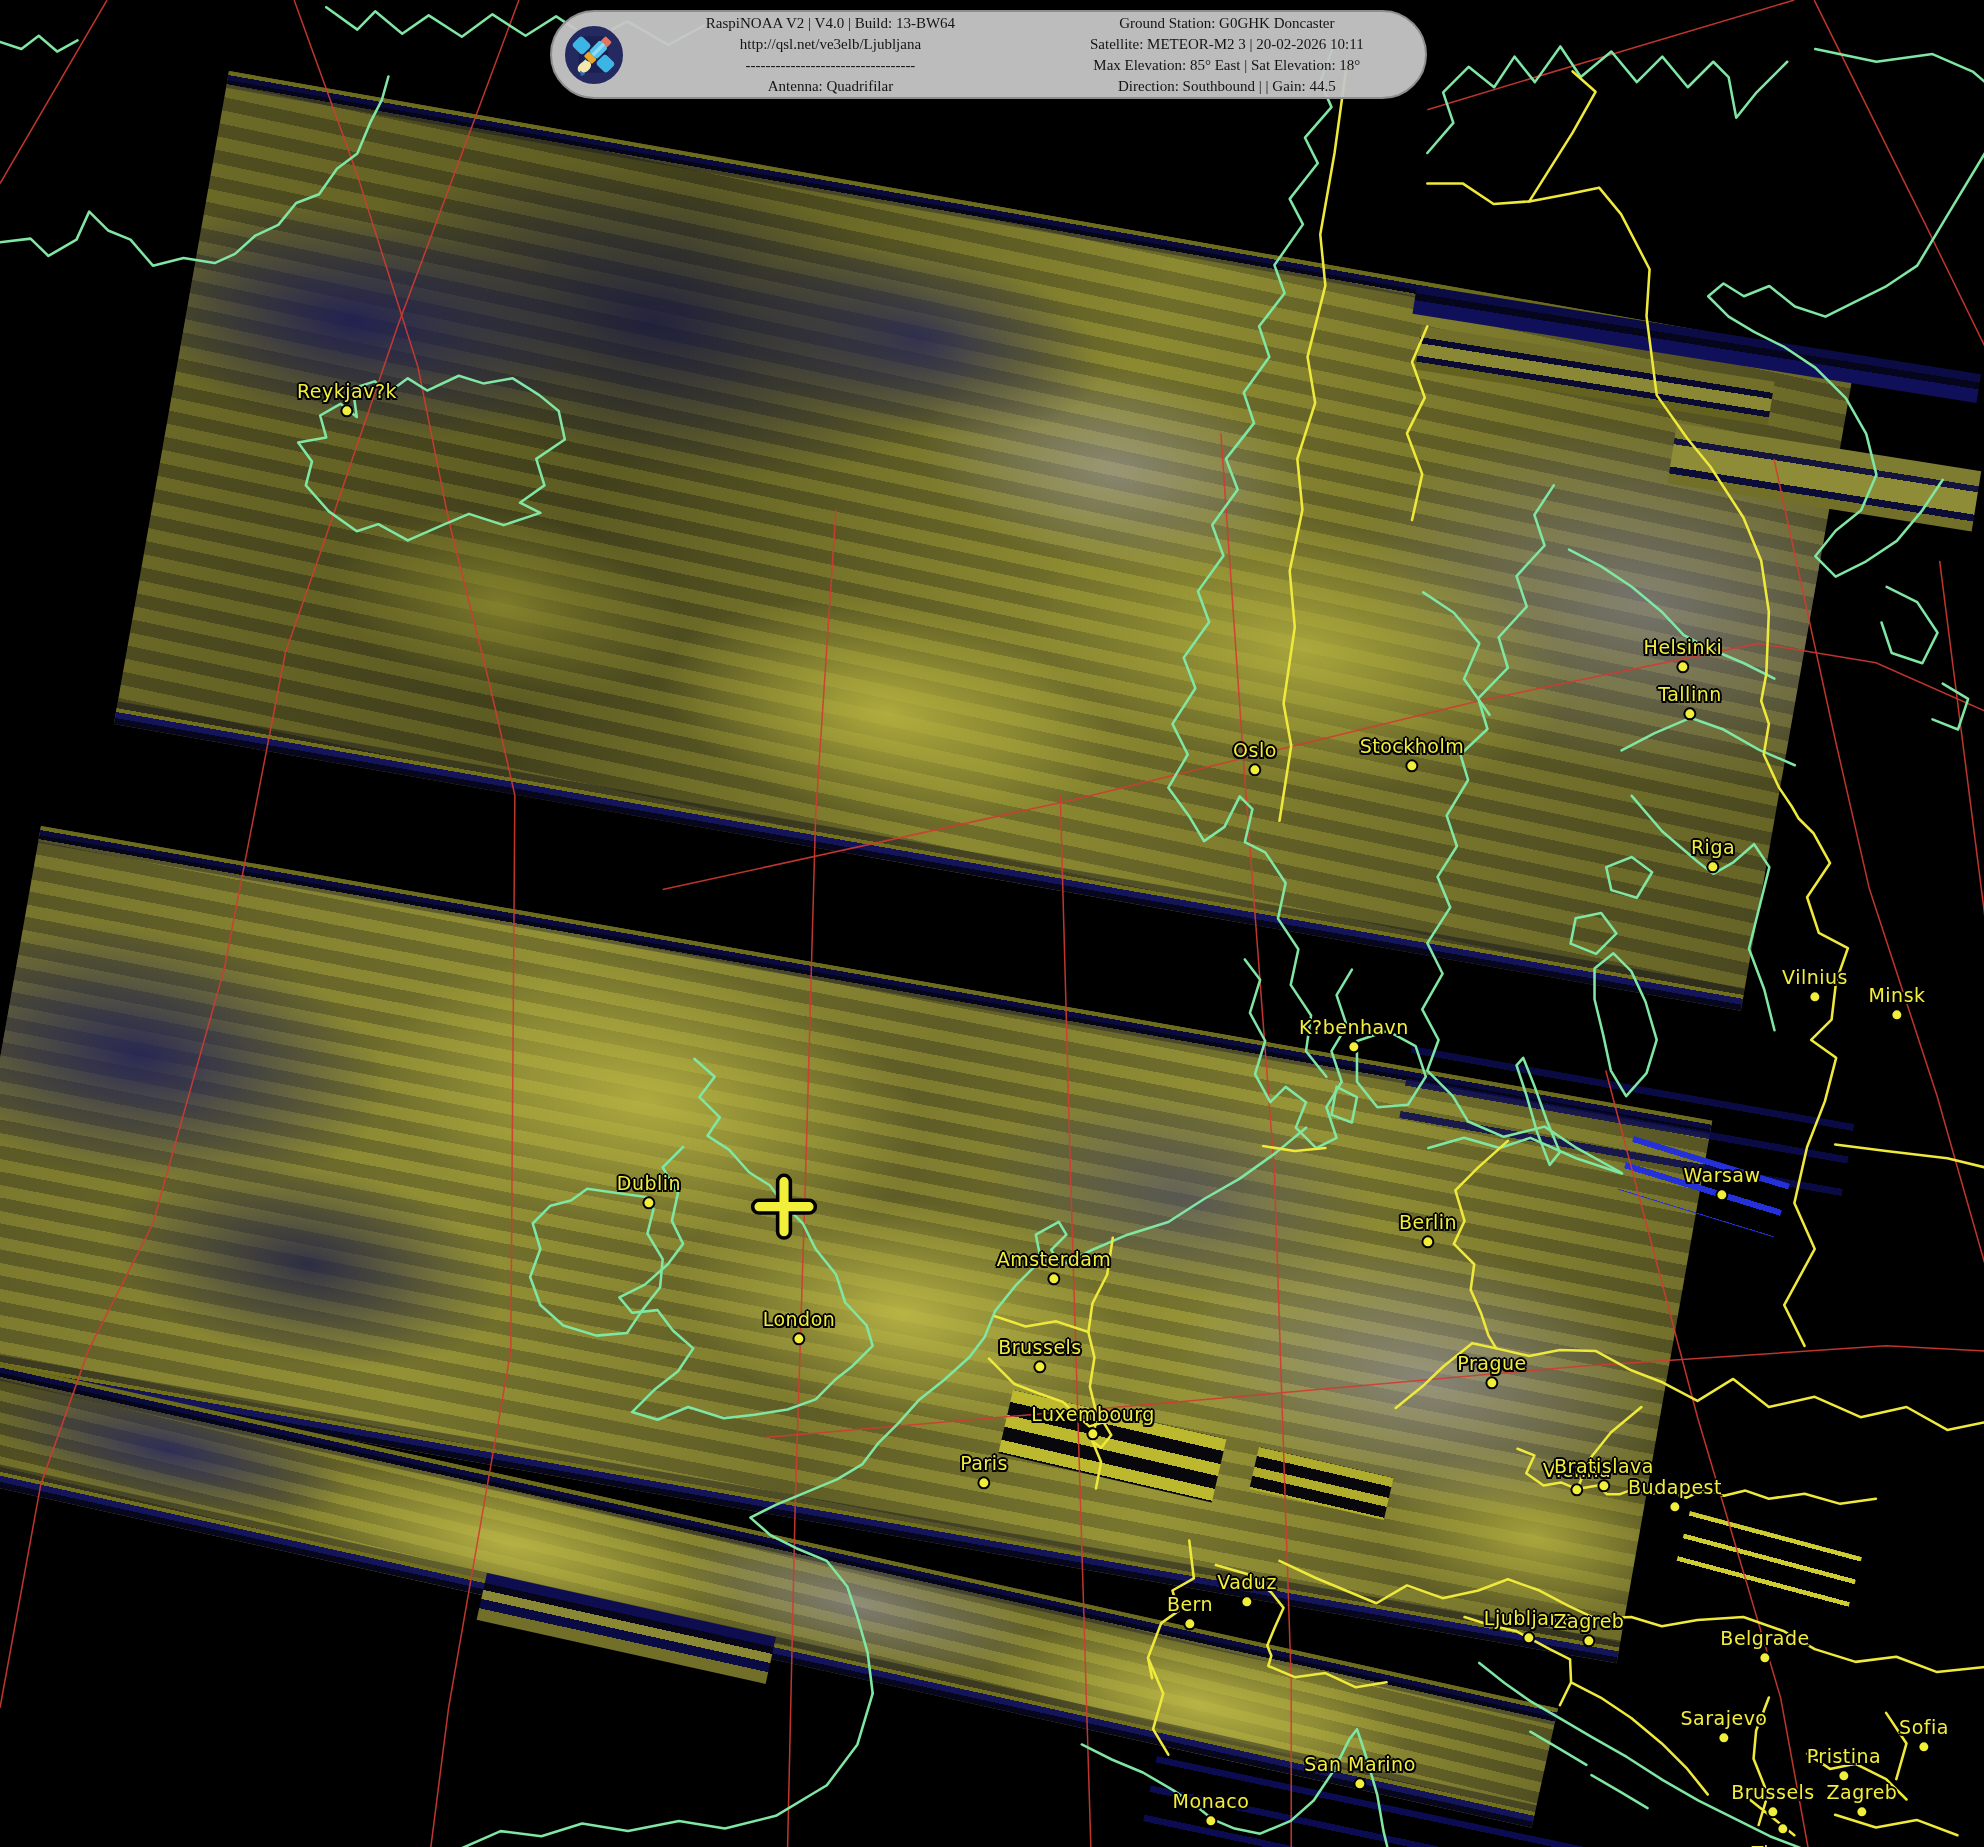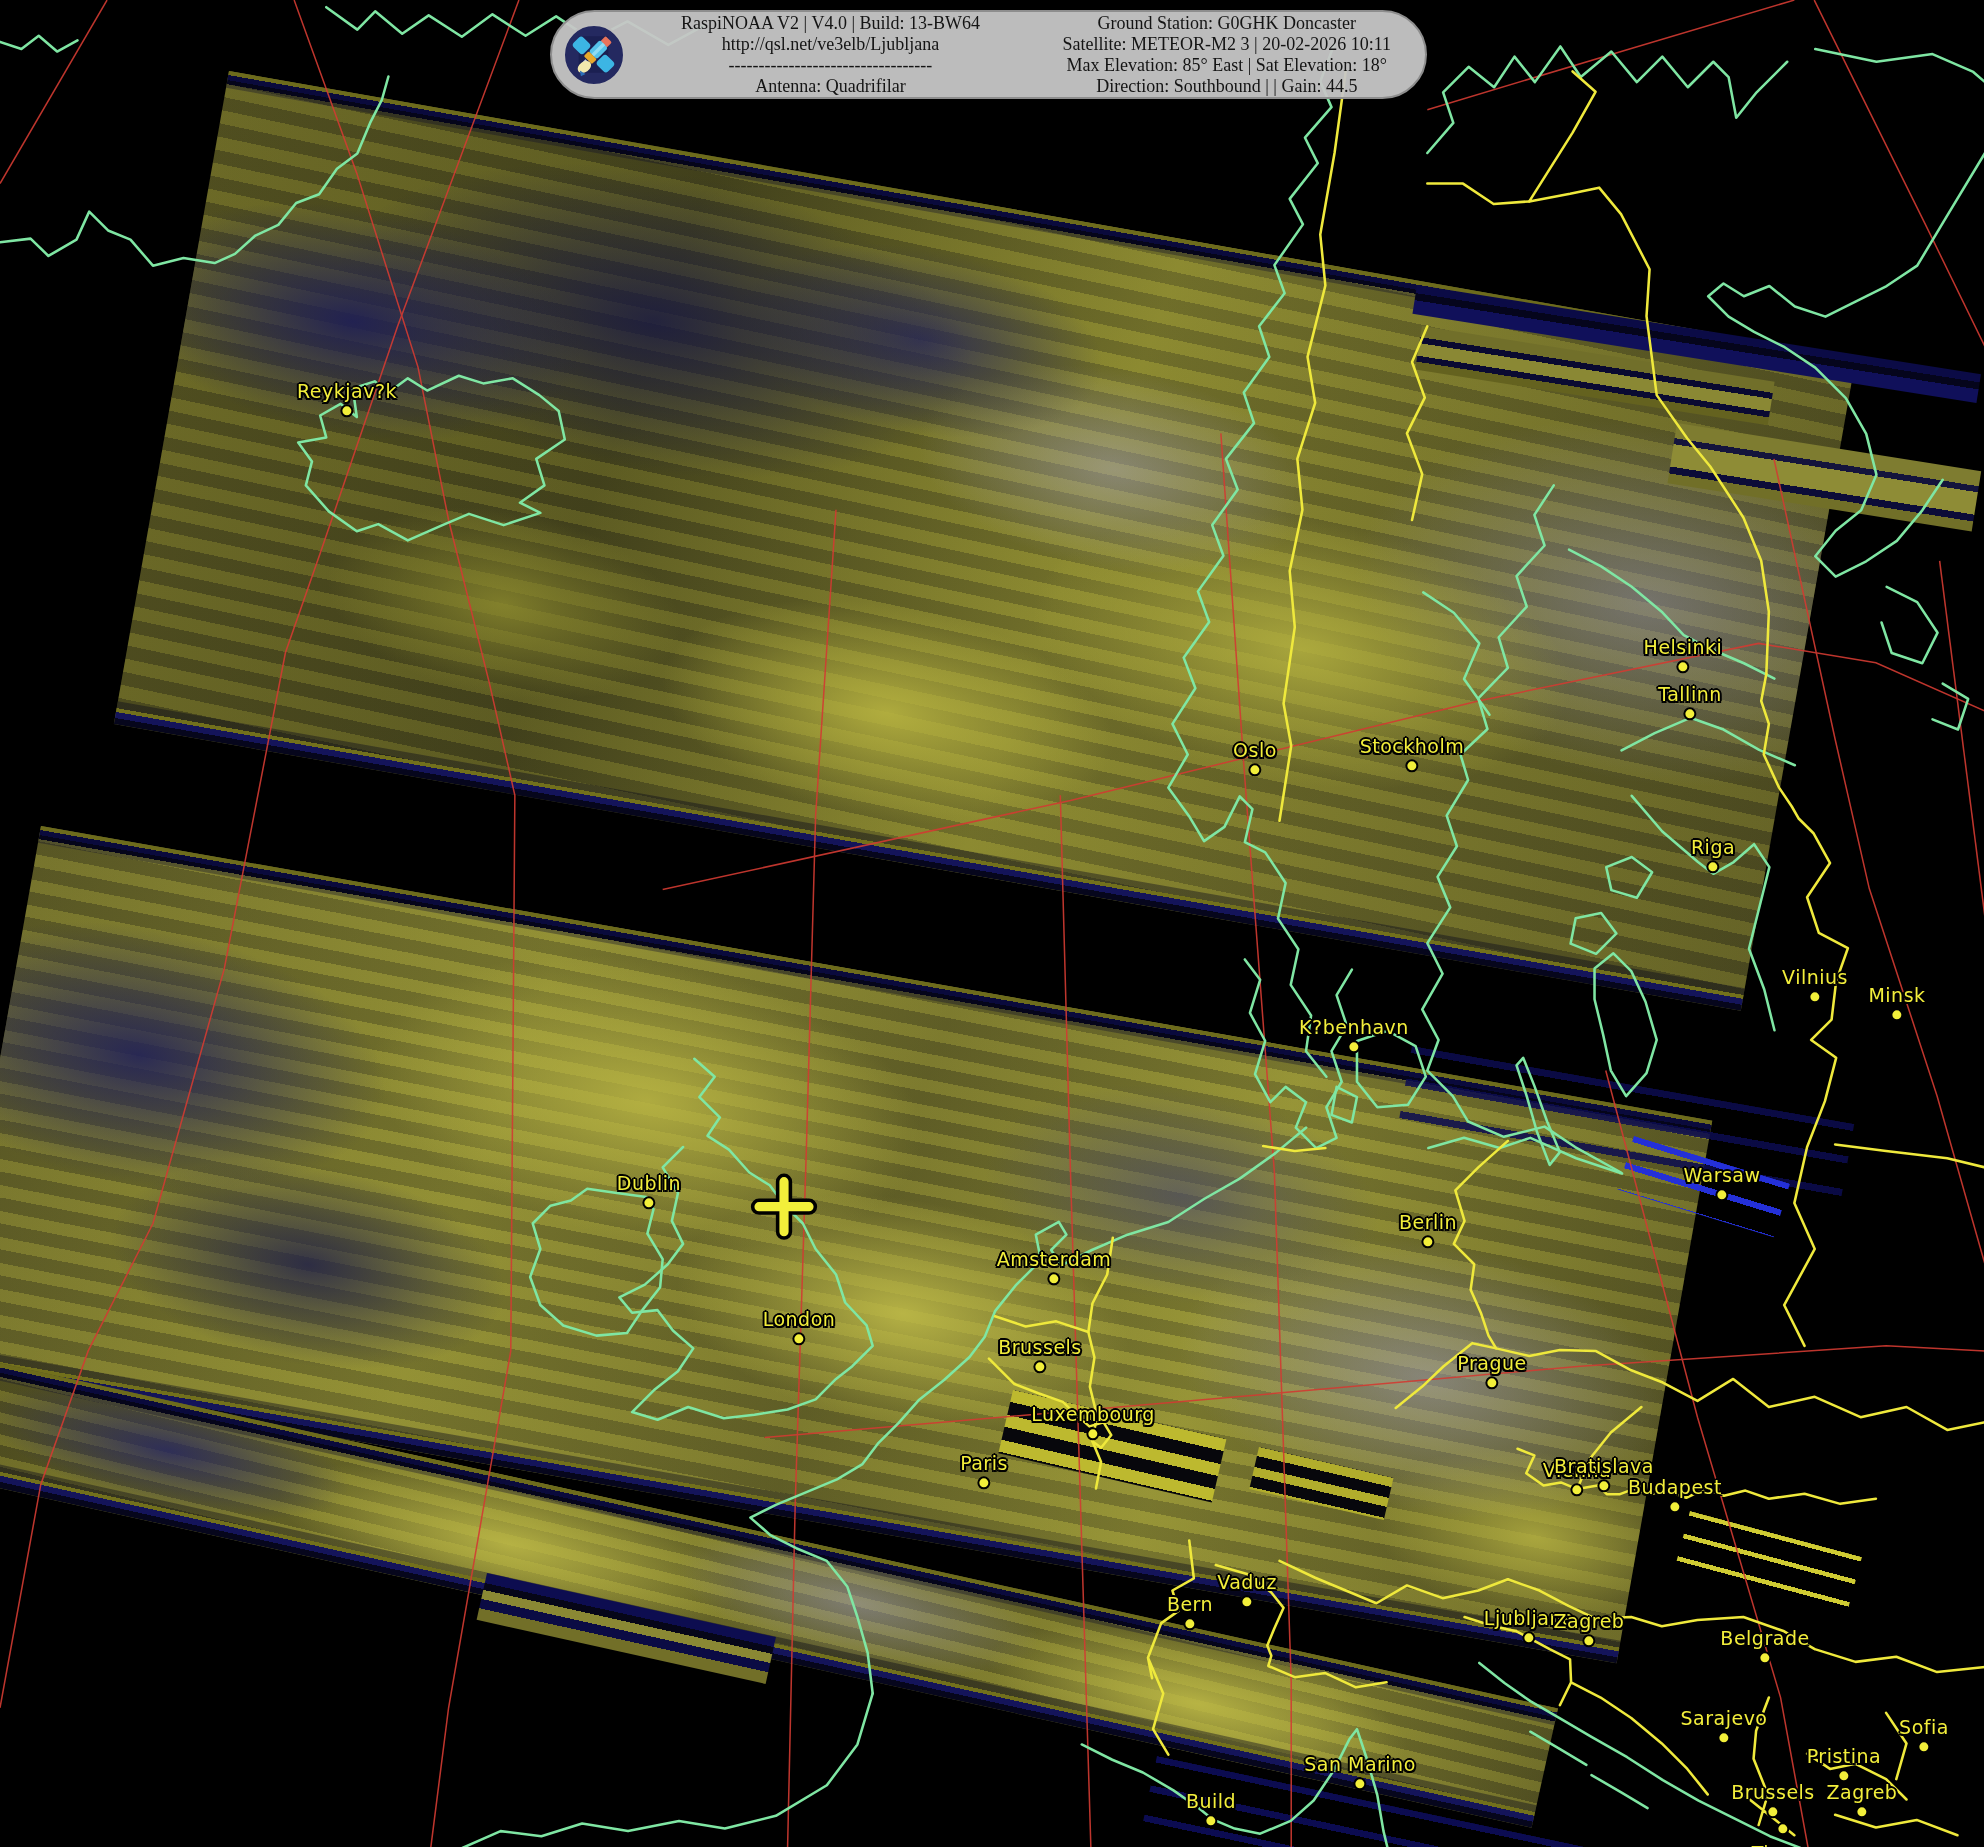--- a/index.html
+++ b/index.html
@@ -77,21 +77,21 @@
   .clabel{position:absolute;left:0;top:-9.2px;transform:translate(-50%,-100%);
        font-size:19px;color:#f2ee3b;white-space:nowrap;letter-spacing:0.5px;
        text-shadow:1.5px 1.5px 0 #000,-1.5px -1.5px 0 #000,1.5px -1.5px 0 #000,-1.5px 1.5px 0 #000,
                    0 2px 0 #000,0 -2px 0 #000,2px 0 0 #000,-2px 0 0 #000;}
   .city.below .clabel{top:13.3px;transform:translate(-50%,0);}
 
   
   .banner{position:absolute;left:550px;top:10.2px;width:877px;height:89px;z-index:50;
       background:rgba(198,198,198,.95);border:2.5px solid #8d8d8d;border-radius:45px;
       display:flex;align-items:center;box-sizing:border-box;
-      font-family:"Liberation Serif",serif;font-size:18px;color:#141414;}
+      font-family:"Liberation Serif",serif;font-size:15px;color:#141414;}
   .logo{width:62px;height:62px;margin:0 7.1px 0 11.2px;flex:none;border-radius:50%;
       background:#242960;border:2.5px solid #bdbdbd;box-sizing:border-box;overflow:hidden;}
   .bcol{flex:1;text-align:center;line-height:21px;}
 </style>
 </head>
 <body>
 
 <div id="stage">
 
   <div class="swath swath-a"></div>
@@ -295,21 +295,21 @@
   <div class="city" style="left:1862px;top:1812px">
       <span class="dot"></span>
       <span class="clabel">Zagreb</span>
     </div>
   <div class="city" style="left:1360px;top:1784px">
       <span class="dot"></span>
       <span class="clabel">San Marino</span>
     </div>
   <div class="city" style="left:1211px;top:1821px">
       <span class="dot"></span>
-      <span class="clabel">Build</span>
+      <span class="clabel">Monaco</span>
     </div>
   <div class="city below" style="left:1783px;top:1829px">
       <span class="dot"></span>
       <span class="clabel">Tirana</span>
     </div>
 
   <div class="banner">
     <div class="logo">
       <svg viewBox="0 0 100 100" width="57" height="57">
         <rect x="24" y="18" width="52" height="64" fill="#1b2052"></rect>

